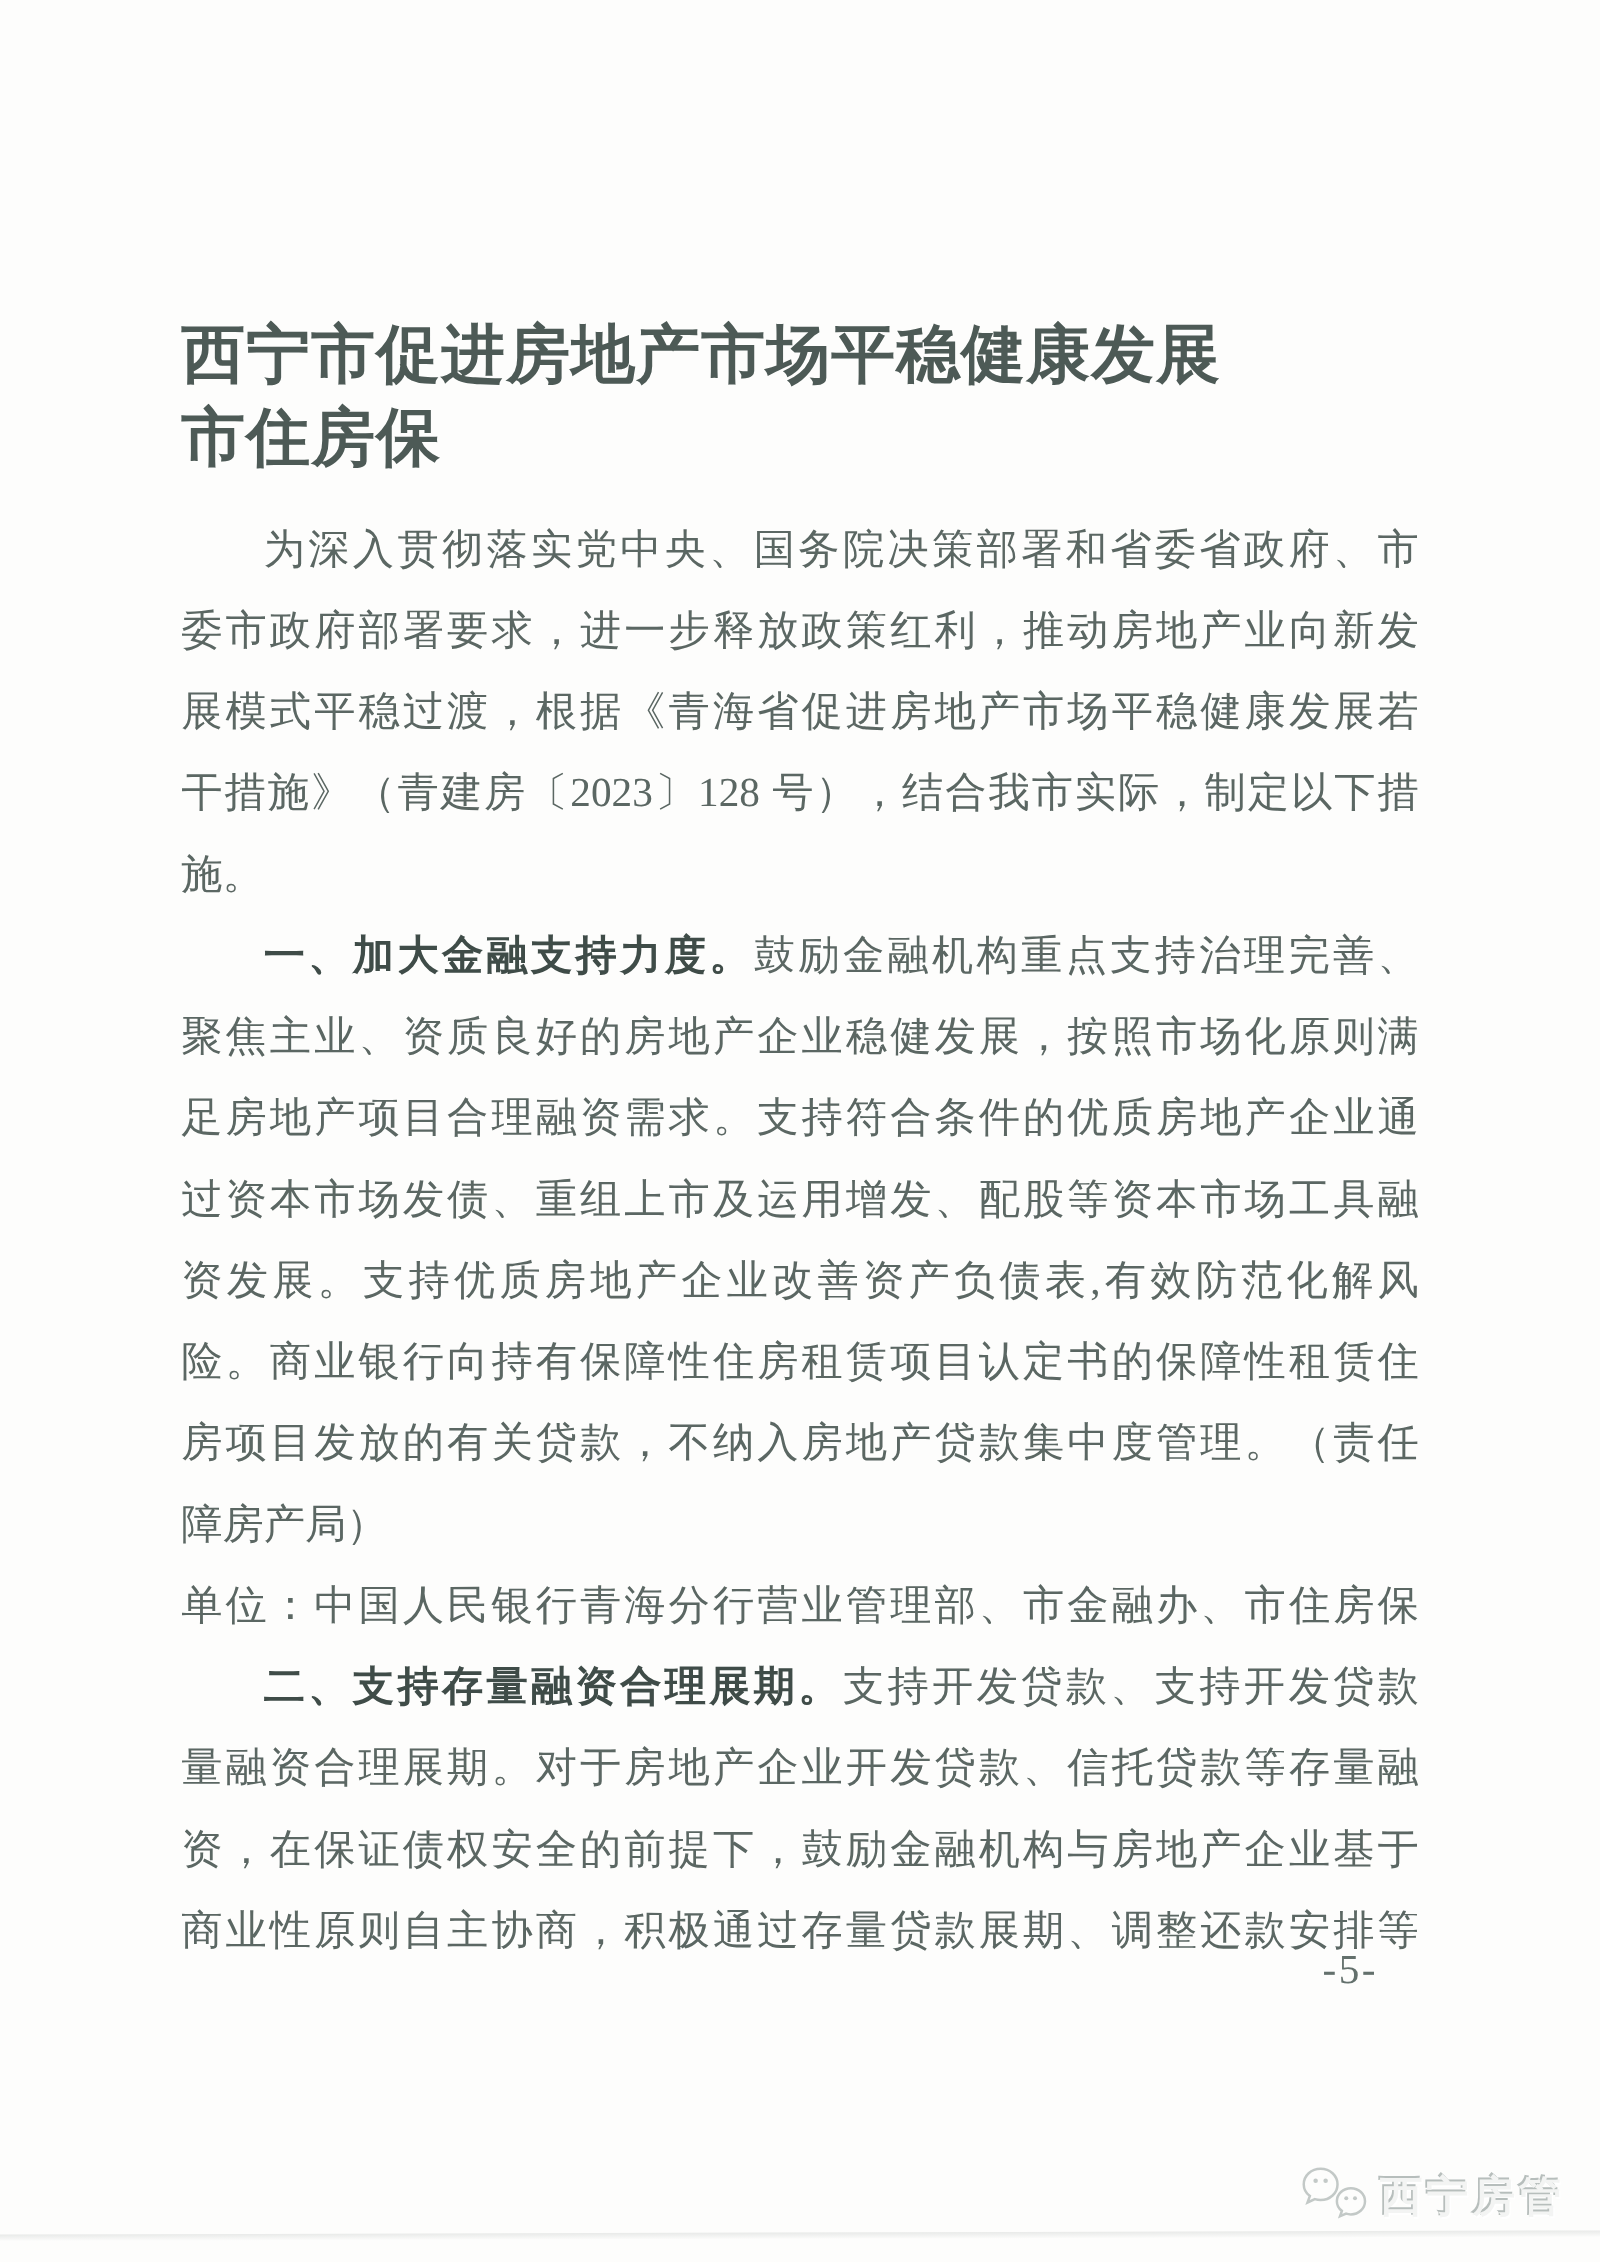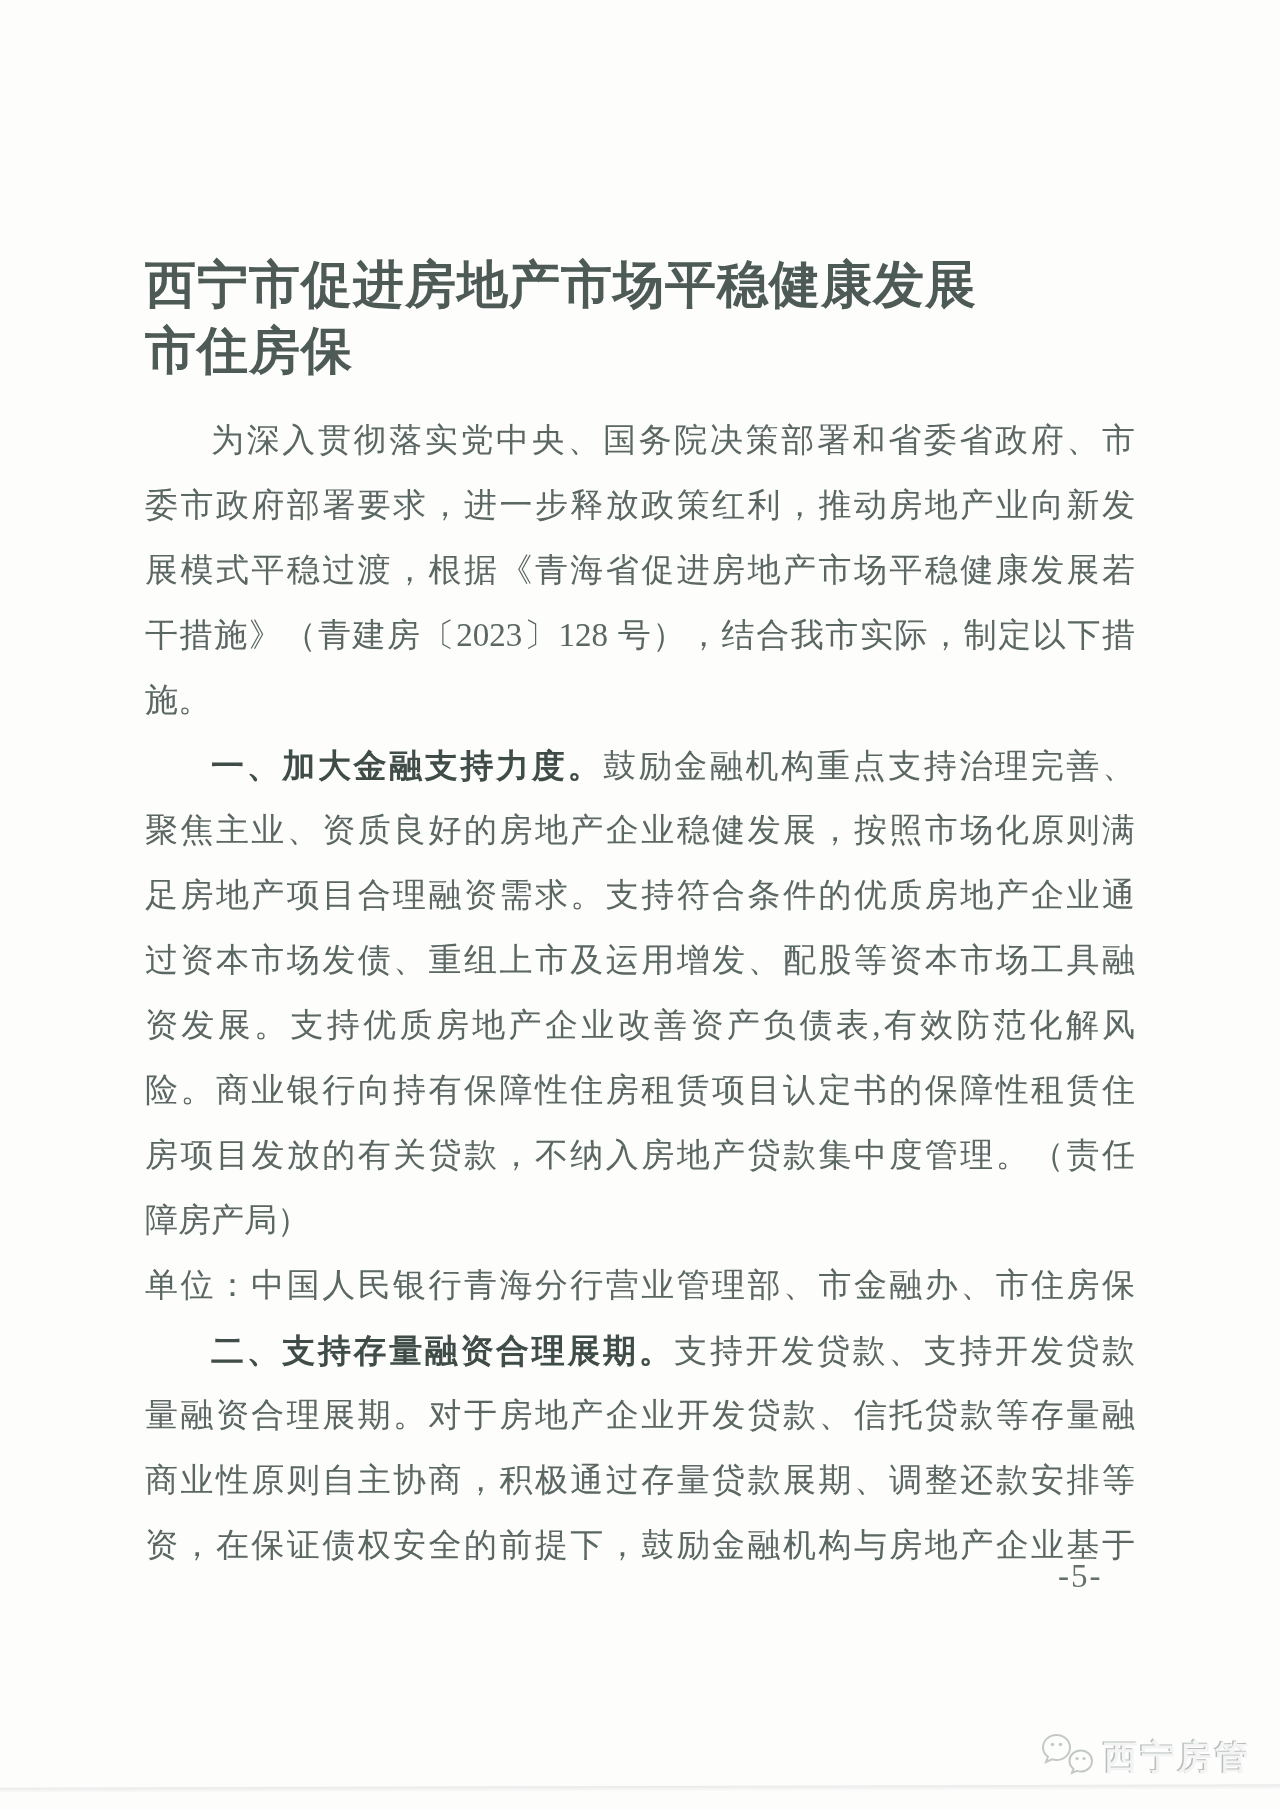--- a/index.html
+++ b/index.html
@@ -29,21 +29,21 @@
     text-align-last:justify;
     text-justify:inter-character;
     white-space:normal;
   }
   .line.short {
     text-align:left;
     text-align-last:left;
   }
   .indent { text-indent:66px; }
   .lead {
-    font-family:Liberation Sans, sans-serif;
+    font-family:Liberation Mono, monospace;
     font-weight:700;
     color:#3f4c48;
   }
   .page-num {
     position:absolute; left:1058px; top:1556px;
     font-size:33px; line-height:40px;
     color:#63706c;
     letter-spacing:2px;
   }
   .watermark {
@@ -87,22 +87,22 @@
     <div class="line">足房地产项目合理融资需求。支持符合条件的优质房地产企业通</div>
     <div class="line">过资本市场发债、重组上市及运用增发、配股等资本市场工具融</div>
     <div class="line">资发展。支持优质房地产企业改善资产负债表,有效防范化解风</div>
     <div class="line">险。商业银行向持有保障性住房租赁项目认定书的保障性租赁住</div>
     <div class="line">房项目发放的有关贷款，不纳入房地产贷款集中度管理。（责任</div>
     <div class="line short">障房产局）</div>
     <div class="line">单位：中国人民银行青海分行营业管理部、市金融办、市住房保</div>
 
     <div class="line indent"><span class="lead">二、支持存量融资合理展期。</span><span>支持开发贷款、支持开发贷款</span></div>
     <div class="line">量融资合理展期。对于房地产企业开发贷款、信托贷款等存量融</div>
+    <div class="line">资，在保证债权安全的前提下，鼓励金融机构与房地产企业基于</div>
     <div class="line">商业性原则自主协商，积极通过存量贷款展期、调整还款安排等</div>
-    <div class="line">资，在保证债权安全的前提下，鼓励金融机构与房地产企业基于</div>
   </div>
 
   <div class="page-num">-5-</div>
 
   <div class="watermark">
     <span>
       <svg width="58" height="46" viewBox="0 0 58 46">
         <g fill="none" stroke="#c3c9c7" stroke-width="2">
           <path d="M30 15.5c0 7-6 12.5-13.5 12.5-1.6 0-3.2-.25-4.6-.7L6 30l1.9-5.2C5 22.6 3 19.3 3 15.5 3 8.5 9 3 16.5 3S30 8.5 30 15.5Z"></path>
           <path d="M52 29c0 5.8-5 10.5-11.3 10.5-1.3 0-2.6-.2-3.8-.6L32 41l1.5-4.3C31 34.9 29.5 32.1 29.5 29c0-5.8 5-10.5 11.2-10.5C47 18.5 52 23.2 52 29Z"></path>

